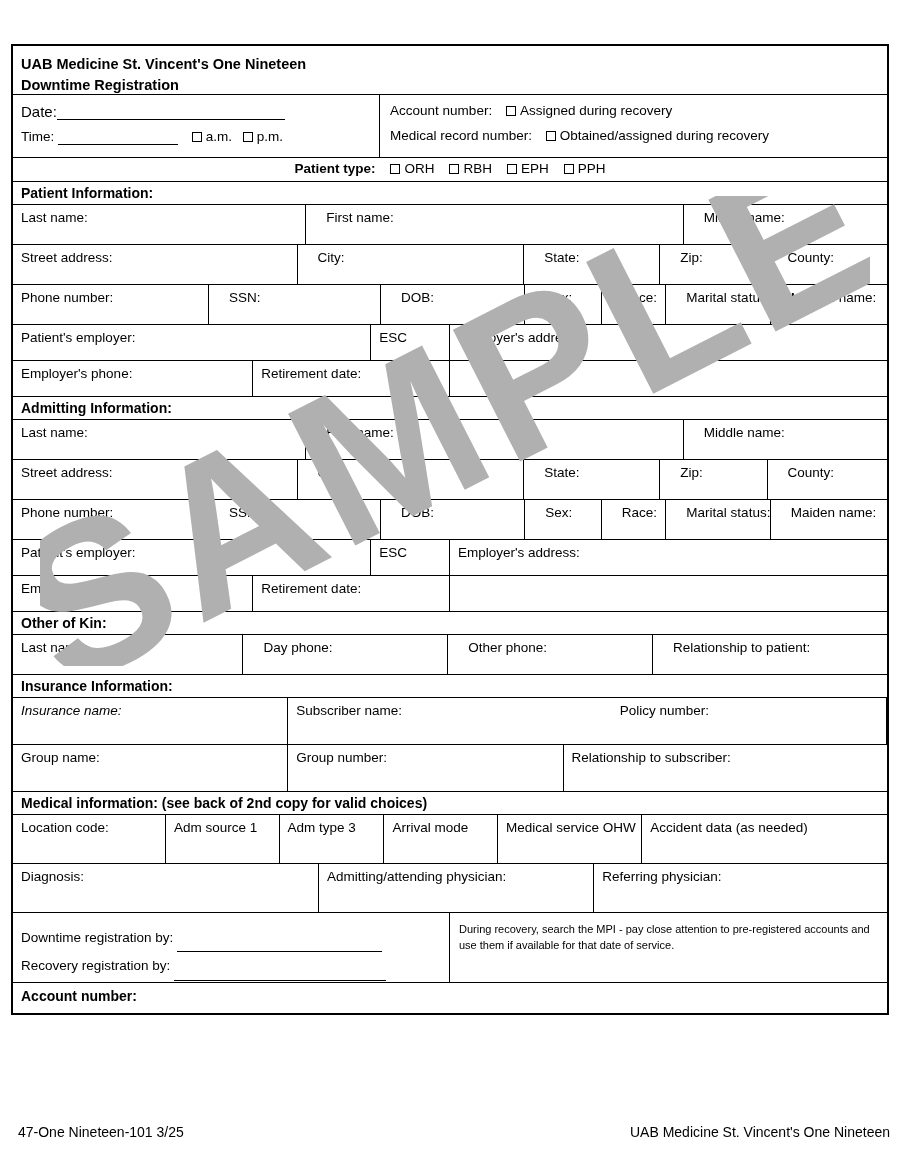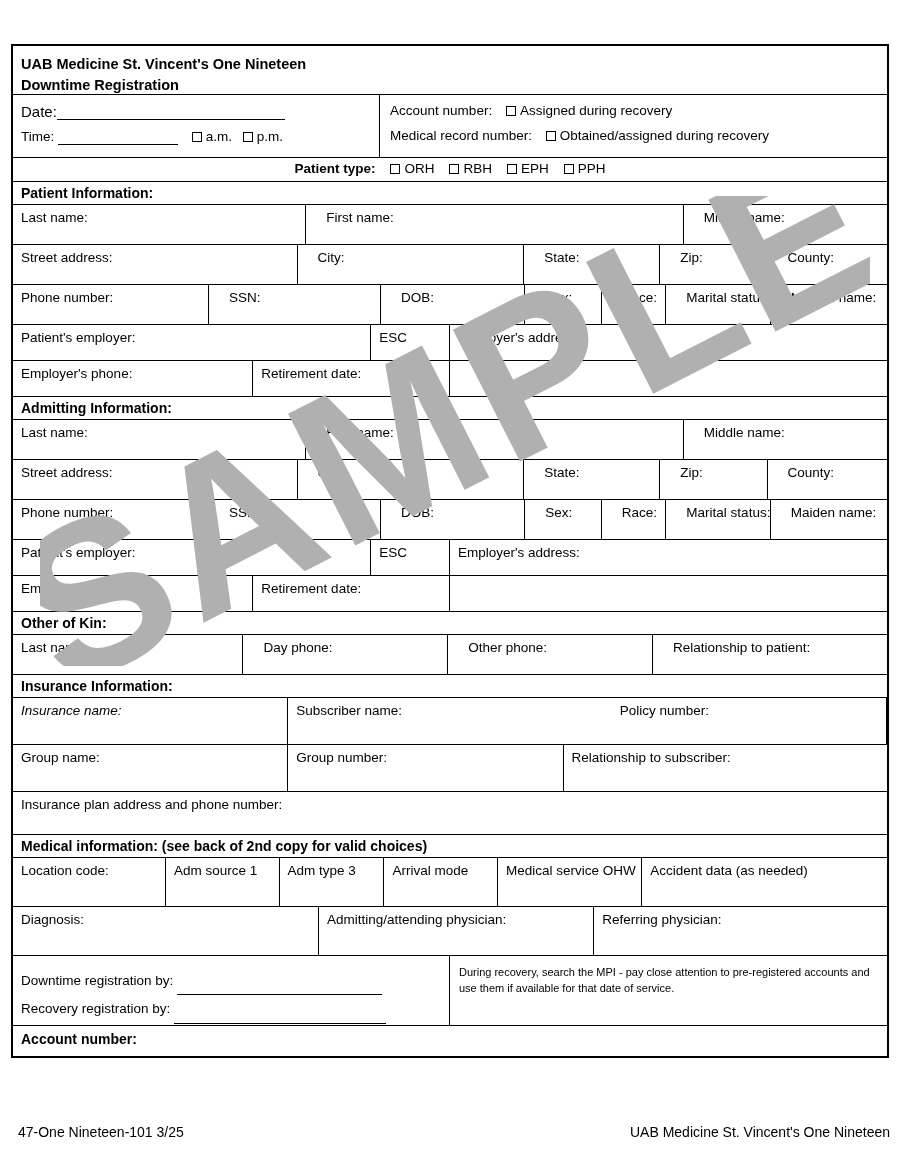--- a/index.html
+++ b/index.html
@@ -240,23 +240,20 @@
       <div class="cell nb" style="width:37%;">Subscriber name:</div>
       <div class="cell" style="width:31.5%;">Policy number:</div>
     </div>
 
     <div class="row h-ins">
       <div class="cell" style="width:31.5%;">Group name:</div>
       <div class="cell" style="width:31.5%;">Group number:</div>
       <div class="cell nb" style="width:37%;">Relationship to subscriber:</div>
     </div>
 
-    <div class="row h-insaddr">
-      <div class="cell nb" style="width:100%;">Insurance plan address and phone number:</div>
-    </div>
 
     <div class="row h-sect">
       <div class="cell nb sect" style="width:100%;">Medical information: (see back of 2nd copy for valid choices)</div>
     </div>
 
     <div class="row h-med">
       <div class="cell" style="width:17.5%;">Location code:</div>
       <div class="cell" style="width:13%;">Adm source 1</div>
       <div class="cell" style="width:12%;">Adm type 3</div>
       <div class="cell" style="width:13%;">Arrival mode</div>

